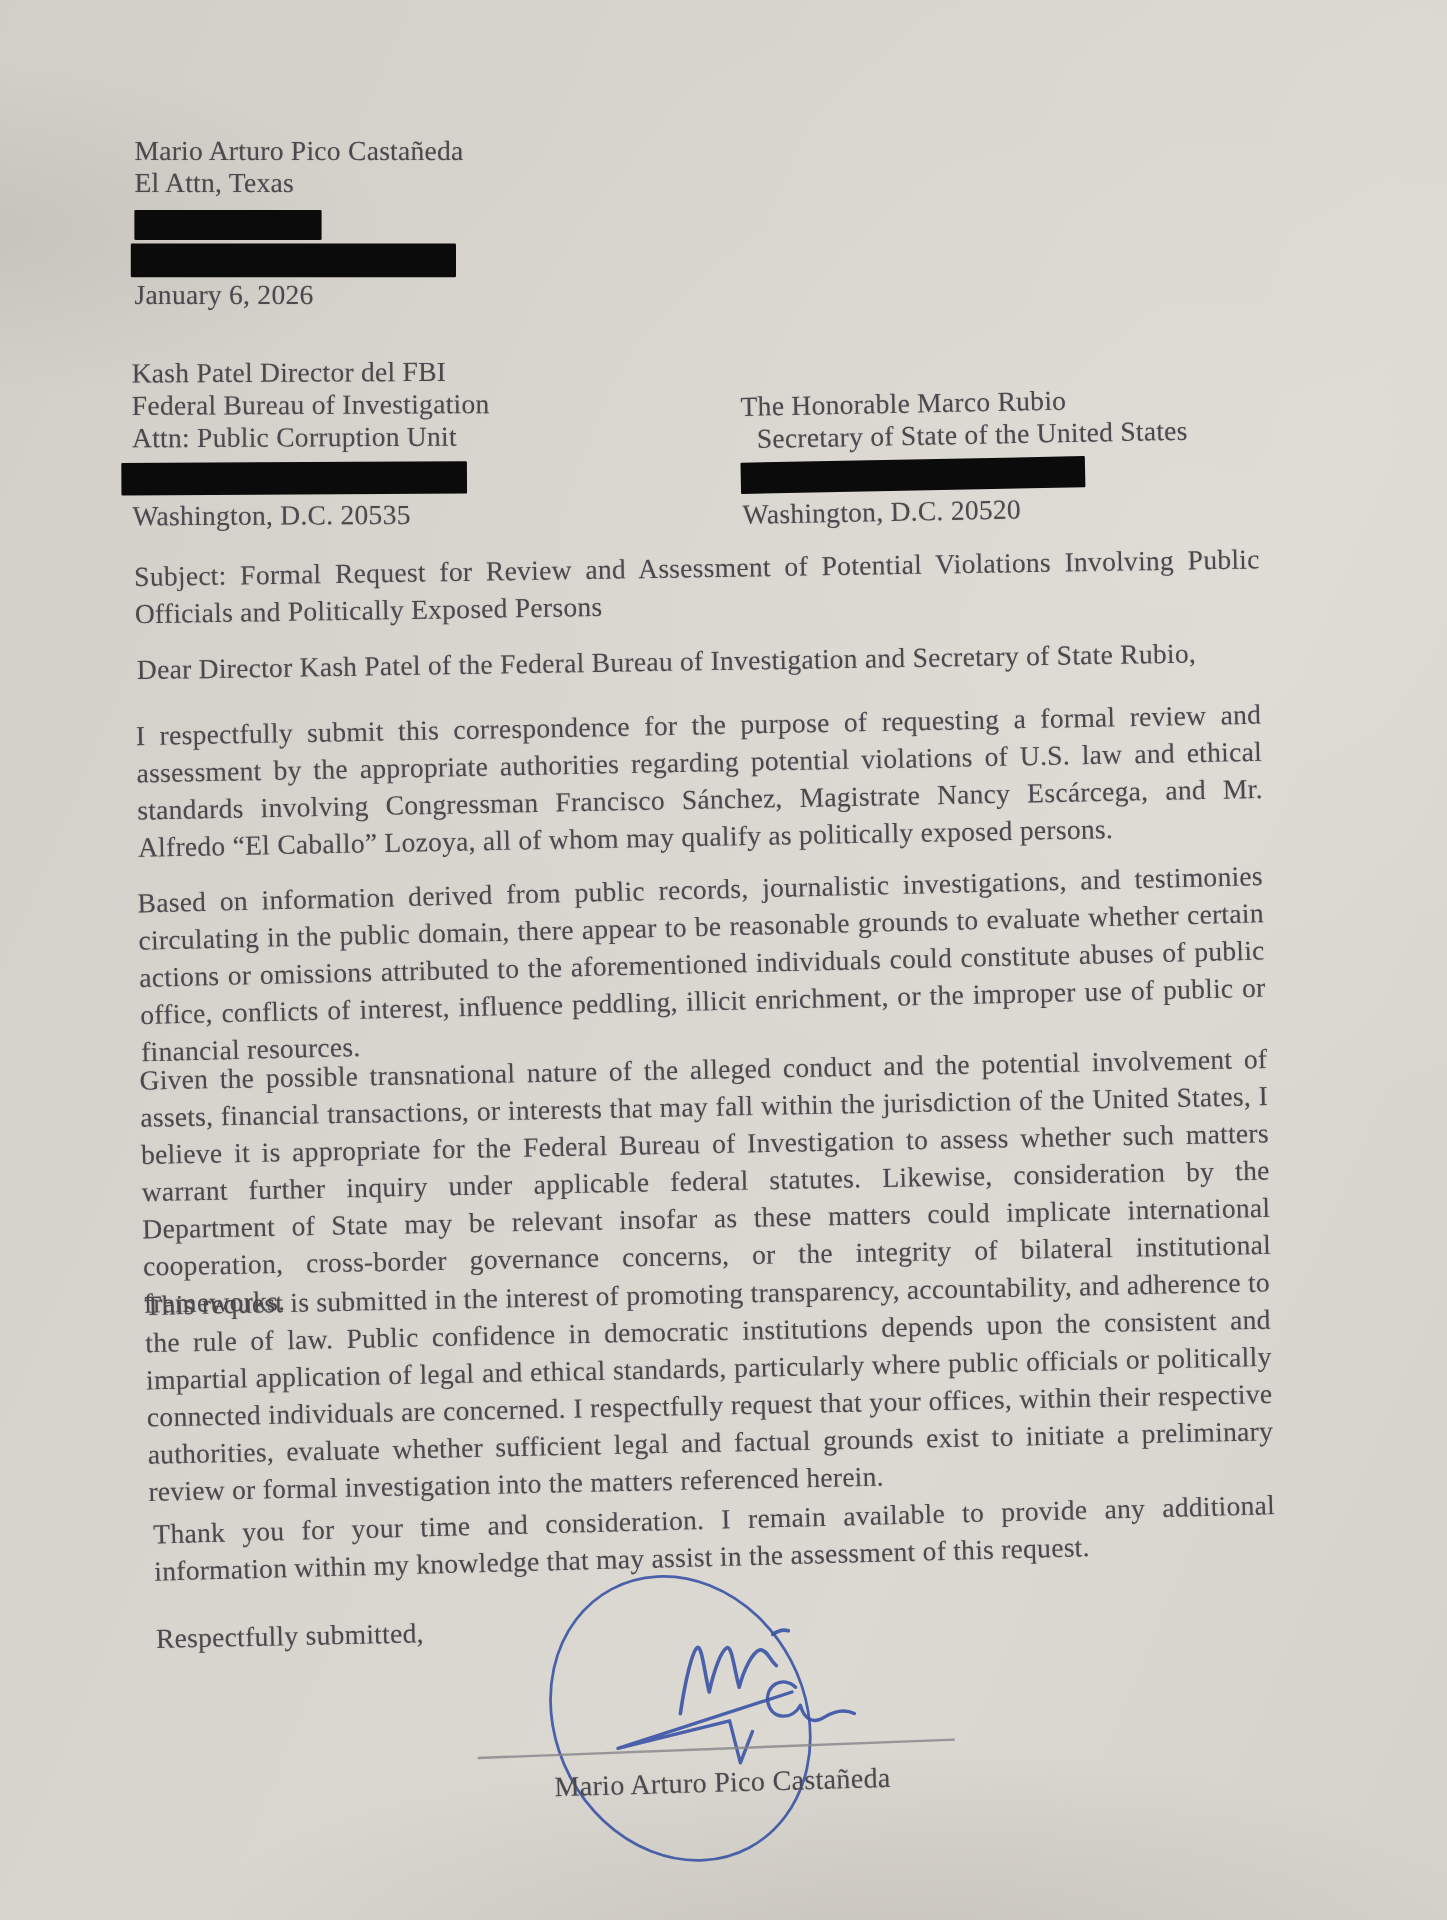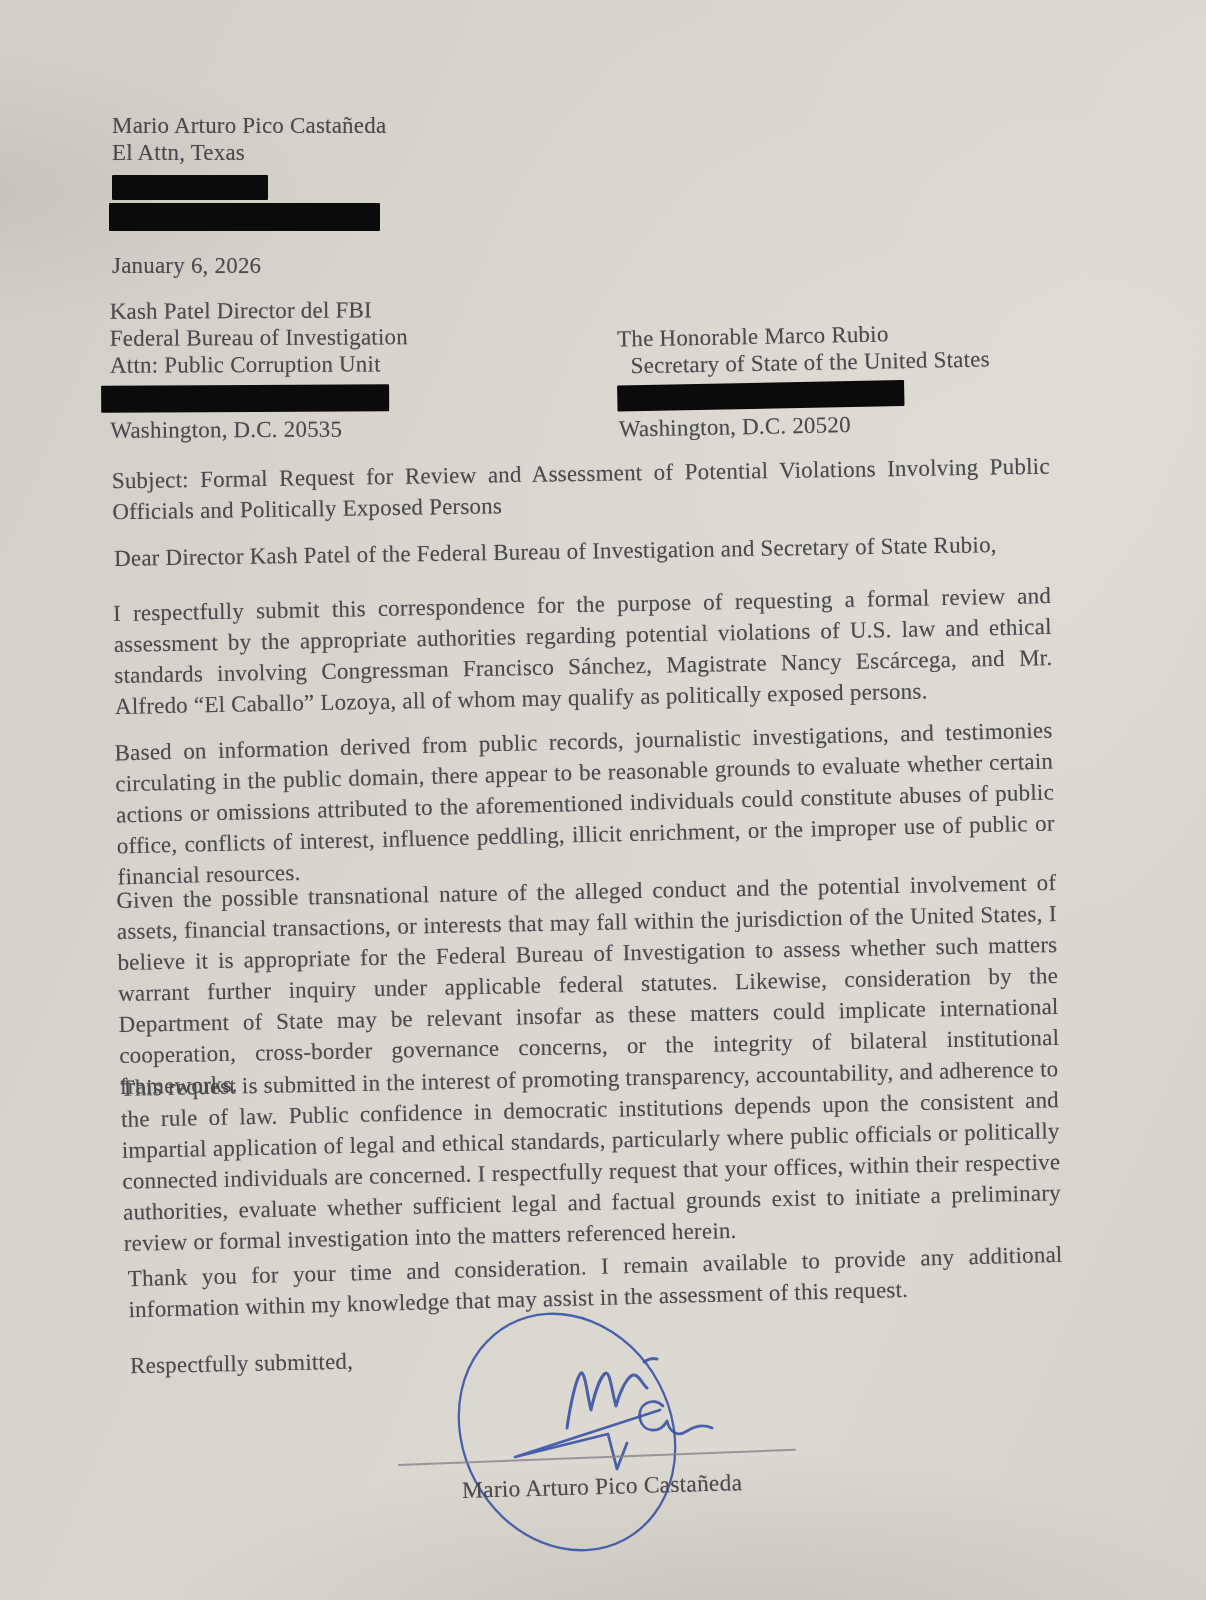--- a/index.html
+++ b/index.html
@@ -26,21 +26,21 @@
 </head>
 <body>
 
 <div class="sheet">
 
   <div class="blk" style="left:112px;top:112px;">
     <div class="line">Mario Arturo Pico Castañeda</div>
     <div class="line">El Attn, Texas</div>
     <div class="redaction" style="width:156px;height:25px;margin-top:9px;"></div>
     <div class="redaction" style="width:271px;height:28px;margin-top:3px;margin-left:-3px;"></div>
-    <div class="line" style="margin-top:21px;">January 6, 2026</div>
+    <div class="line" style="margin-top:1px;">January 6, 2026</div>
   </div>
 
   <div class="blk" style="left:110px;top:297px;transform:rotate(-0.3deg);">
     <div class="line">Kash Patel Director del FBI</div>
     <div class="line">Federal Bureau of Investigation</div>
     <div class="line">Attn: Public Corruption Unit</div>
     <div class="redaction" style="width:288px;height:27px;margin-top:7px;margin-left:-9px;"></div>
     <div class="line" style="margin-top:4px;">Washington, D.C. 20535</div>
   </div>
 

